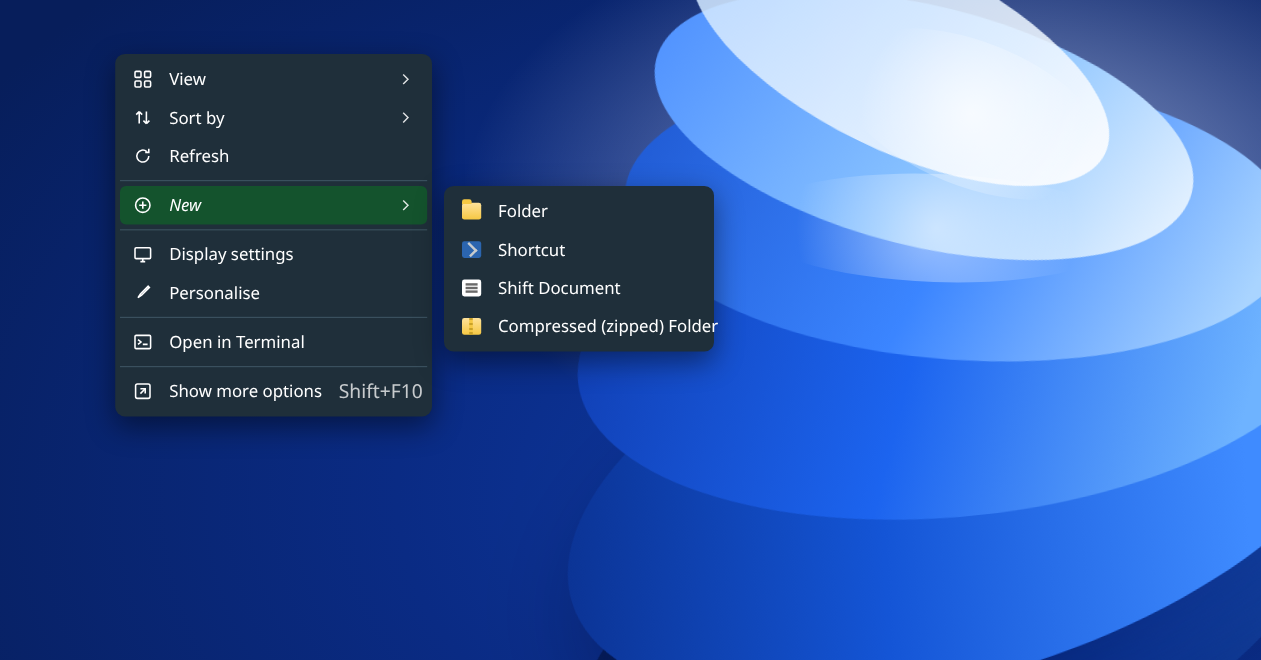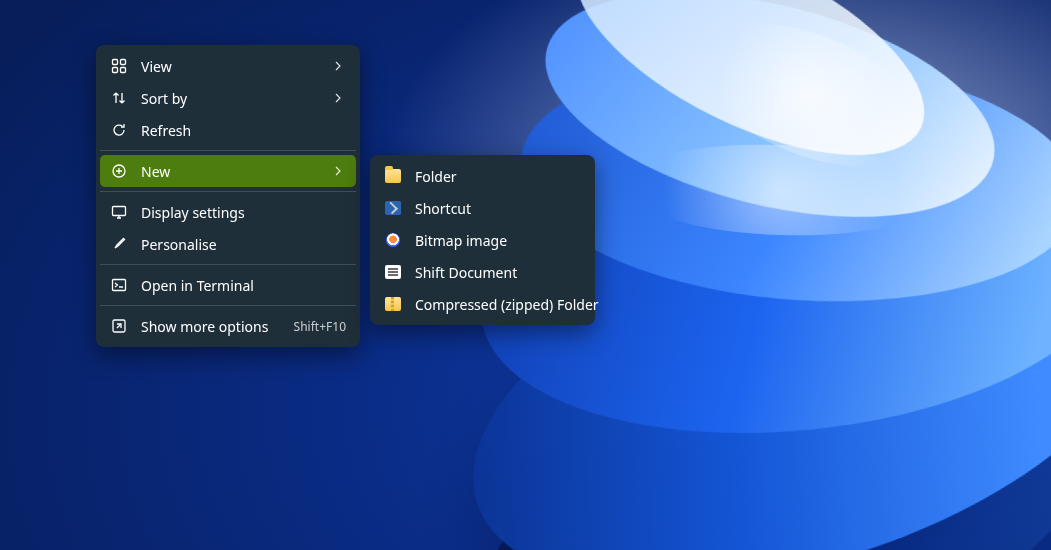--- a/index.html
+++ b/index.html
@@ -54,26 +54,26 @@
   }
   .menu.main { left:96px; top:45px; width:264px; }
   .menu.sub  { left:370px; top:155px; width:225px; }
 
   .item {
     display:flex; align-items:center;
     height:32px; padding:0 14px 0 15px;
     cursor:default; gap:14px;
     position:relative;
   }
-  .item.hover { background:#4d7c0f; border-radius:5px; margin:0 4px; padding:0 10px 0 11px; }
+  .item.hover { background:#14532d; border-radius:5px; margin:0 4px; padding:0 10px 0 11px;font-style:italic; }
   .icon { width:16px; height:16px; display:flex; align-items:center; justify-content:center; flex-shrink:0; }
   .icon svg { display:block; }
   .label { flex:1; white-space:nowrap; }
   .arrow { opacity:.85; }
-  .shortcut { font-size:12px; opacity:.75; }
+  .shortcut { font-size:16px; opacity:.75; }
   .menu .sep { height:1px; background:#3a505e; margin:4px 4px; }
 
   
   .fi { width:16px; height:14px; border-radius:2px; position:relative; }
   .fi.folder      { background:linear-gradient(#ffe29a,#f5c843); }
   .fi.folder:before{content:"";position:absolute;left:0;top:-3px;width:8px;height:4px;border-radius:2px 2px 0 0;background:#f5c843;}
   .fi.shortcut    { background:#2f78d7; }
   .fi.shortcut:after{content:"";position:absolute;inset:3px;border:2px solid #fff;border-left:0;border-bottom:0;transform:rotate(45deg) translate(-1px,1px);}
   .fi.bmp         { background:radial-gradient(circle at 50% 45%,#ff8a3d 0 35%,#fff 38% 55%,#3d6bff 58% 100%); border-radius:50%; width:14px;height:14px;}
   .fi.txt         { background:#fff; }
@@ -213,26 +213,20 @@
     <span class="label">Folder</span>
   </div>
   <div class="item">
     <span class="icon">
         <span class="fi shortcut"></span>
       </span>
     <span class="label">Shortcut</span>
   </div>
   <div class="item">
     <span class="icon">
-        <span class="fi bmp"></span>
-      </span>
-    <span class="label">Bitmap image</span>
-  </div>
-  <div class="item">
-    <span class="icon">
         <span class="fi txt"></span>
       </span>
     <span class="label">Shift Document</span>
   </div>
   <div class="item">
     <span class="icon">
         <span class="fi zip"></span>
       </span>
     <span class="label">Compressed (zipped) Folder</span>
   </div>

